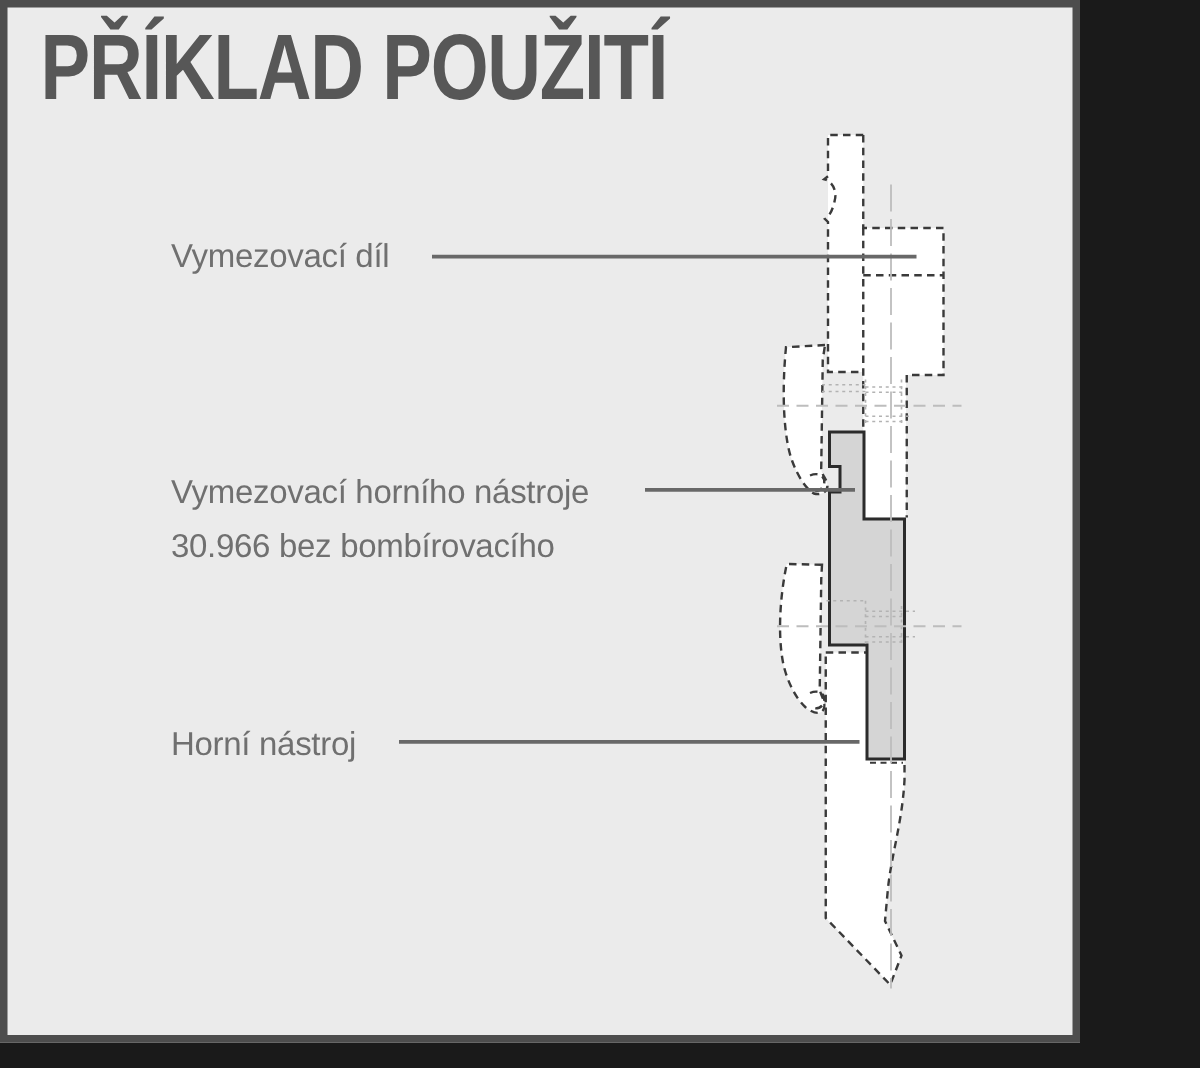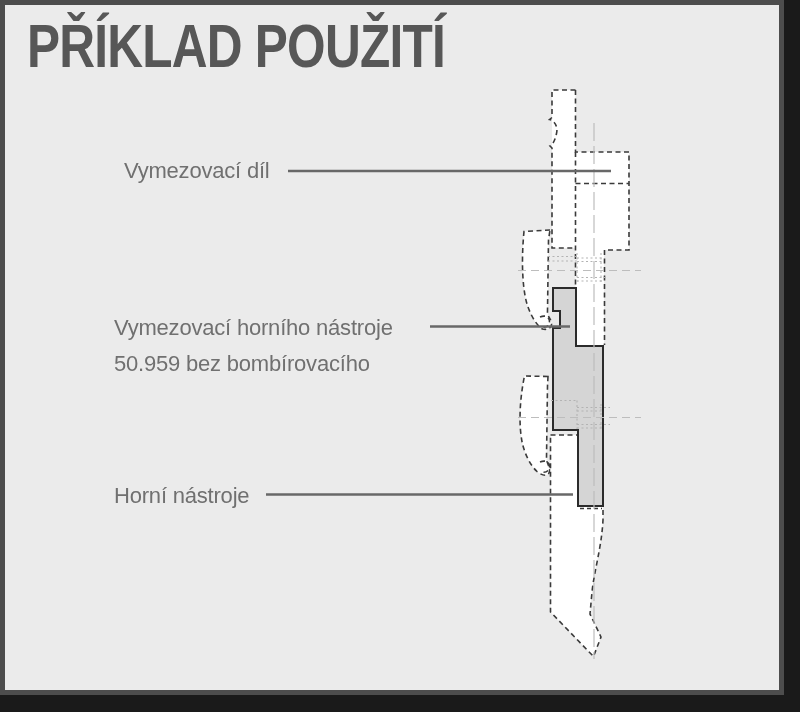--- a/index.html
+++ b/index.html
@@ -10,59 +10,59 @@
   }
   *{margin:0;padding:0;box-sizing:border-box;}
   html,body{width:800px;height:712px;}
   body{
     background:var(--outer-bg);
     position:relative;
     overflow:hidden;
     font-family:"Liberation Sans", sans-serif;
   }
   .card{
-    position:absolute;left:0;top:0;width:784px;height:695px;
+    position:absolute;left:0;top:0;width:720px;height:695px;
     border:5px solid var(--frame);
     background:var(--card-bg);
   }
   .title{
     position:absolute;left:22px;top:10px;
     font-size:62px;line-height:1;font-weight:bold;
     letter-spacing:-1px;
     color:var(--title-text);
     transform:scaleX(0.80);transform-origin:left top;
     white-space:nowrap;
   }
   .label{
     position:absolute;
     font-size:22px;line-height:28px;
     letter-spacing:-0.2px;
     color:var(--label-text);
     white-space:nowrap;
   }
-  .label-spacer{left:109px;top:152px;margin-left:10px;}
+  .label-spacer{left:109px;top:152px;}
   .label-ext{left:109px;top:305px;line-height:36px;}
   .label-tool{left:109px;top:477px;}
   .drawing{position:absolute;left:0;top:0;}
 </style>
 </head>
 <body>
 
 <div class="card">
 
   <h1 class="title">PŘÍKLAD POUŽITÍ</h1>
 
   <div class="label label-spacer">Vymezovací díl</div>
 
   <div class="label label-ext">
     <div>Vymezovací horního nástroje</div>
-    <div>50.959 bez bombírovacího</div>
+    <div>30.966 bez bombírovacího</div>
   </div>
 
-  <div class="label label-tool">Horní nástroje</div>
+  <div class="label label-tool">Horní nástroj</div>
 
   <svg class="drawing" width="774" height="685" viewBox="5 5 774 685" fill="none" stroke-linecap="butt" stroke-linejoin="miter">
 
     <path d="M 552,90 H 575.5 V 152 H 629 V 250 H 604 V 345 H 575.5 V 248 H 552 Z" fill="#ffffff"></path>
 
     <g stroke="var(--dashed-outline)" stroke-width="1.6" stroke-dasharray="5 3.5">
       <path fill="#ffffff" d="M 550,230 L 524,231.5 C 521,262 522.5,292 528,307 C 532,318 537.5,326 542.5,329 C 548.5,330.5 552.5,327 551.5,322.5 C 550.5,318 547,316 547.5,311 L 548.5,240 Z"></path>
       <path d="M 540,317 C 546,314.5 550,317.5 549.5,322 C 549,326.5 544.5,328.5 540.5,326.5"></path>
     </g>
 

